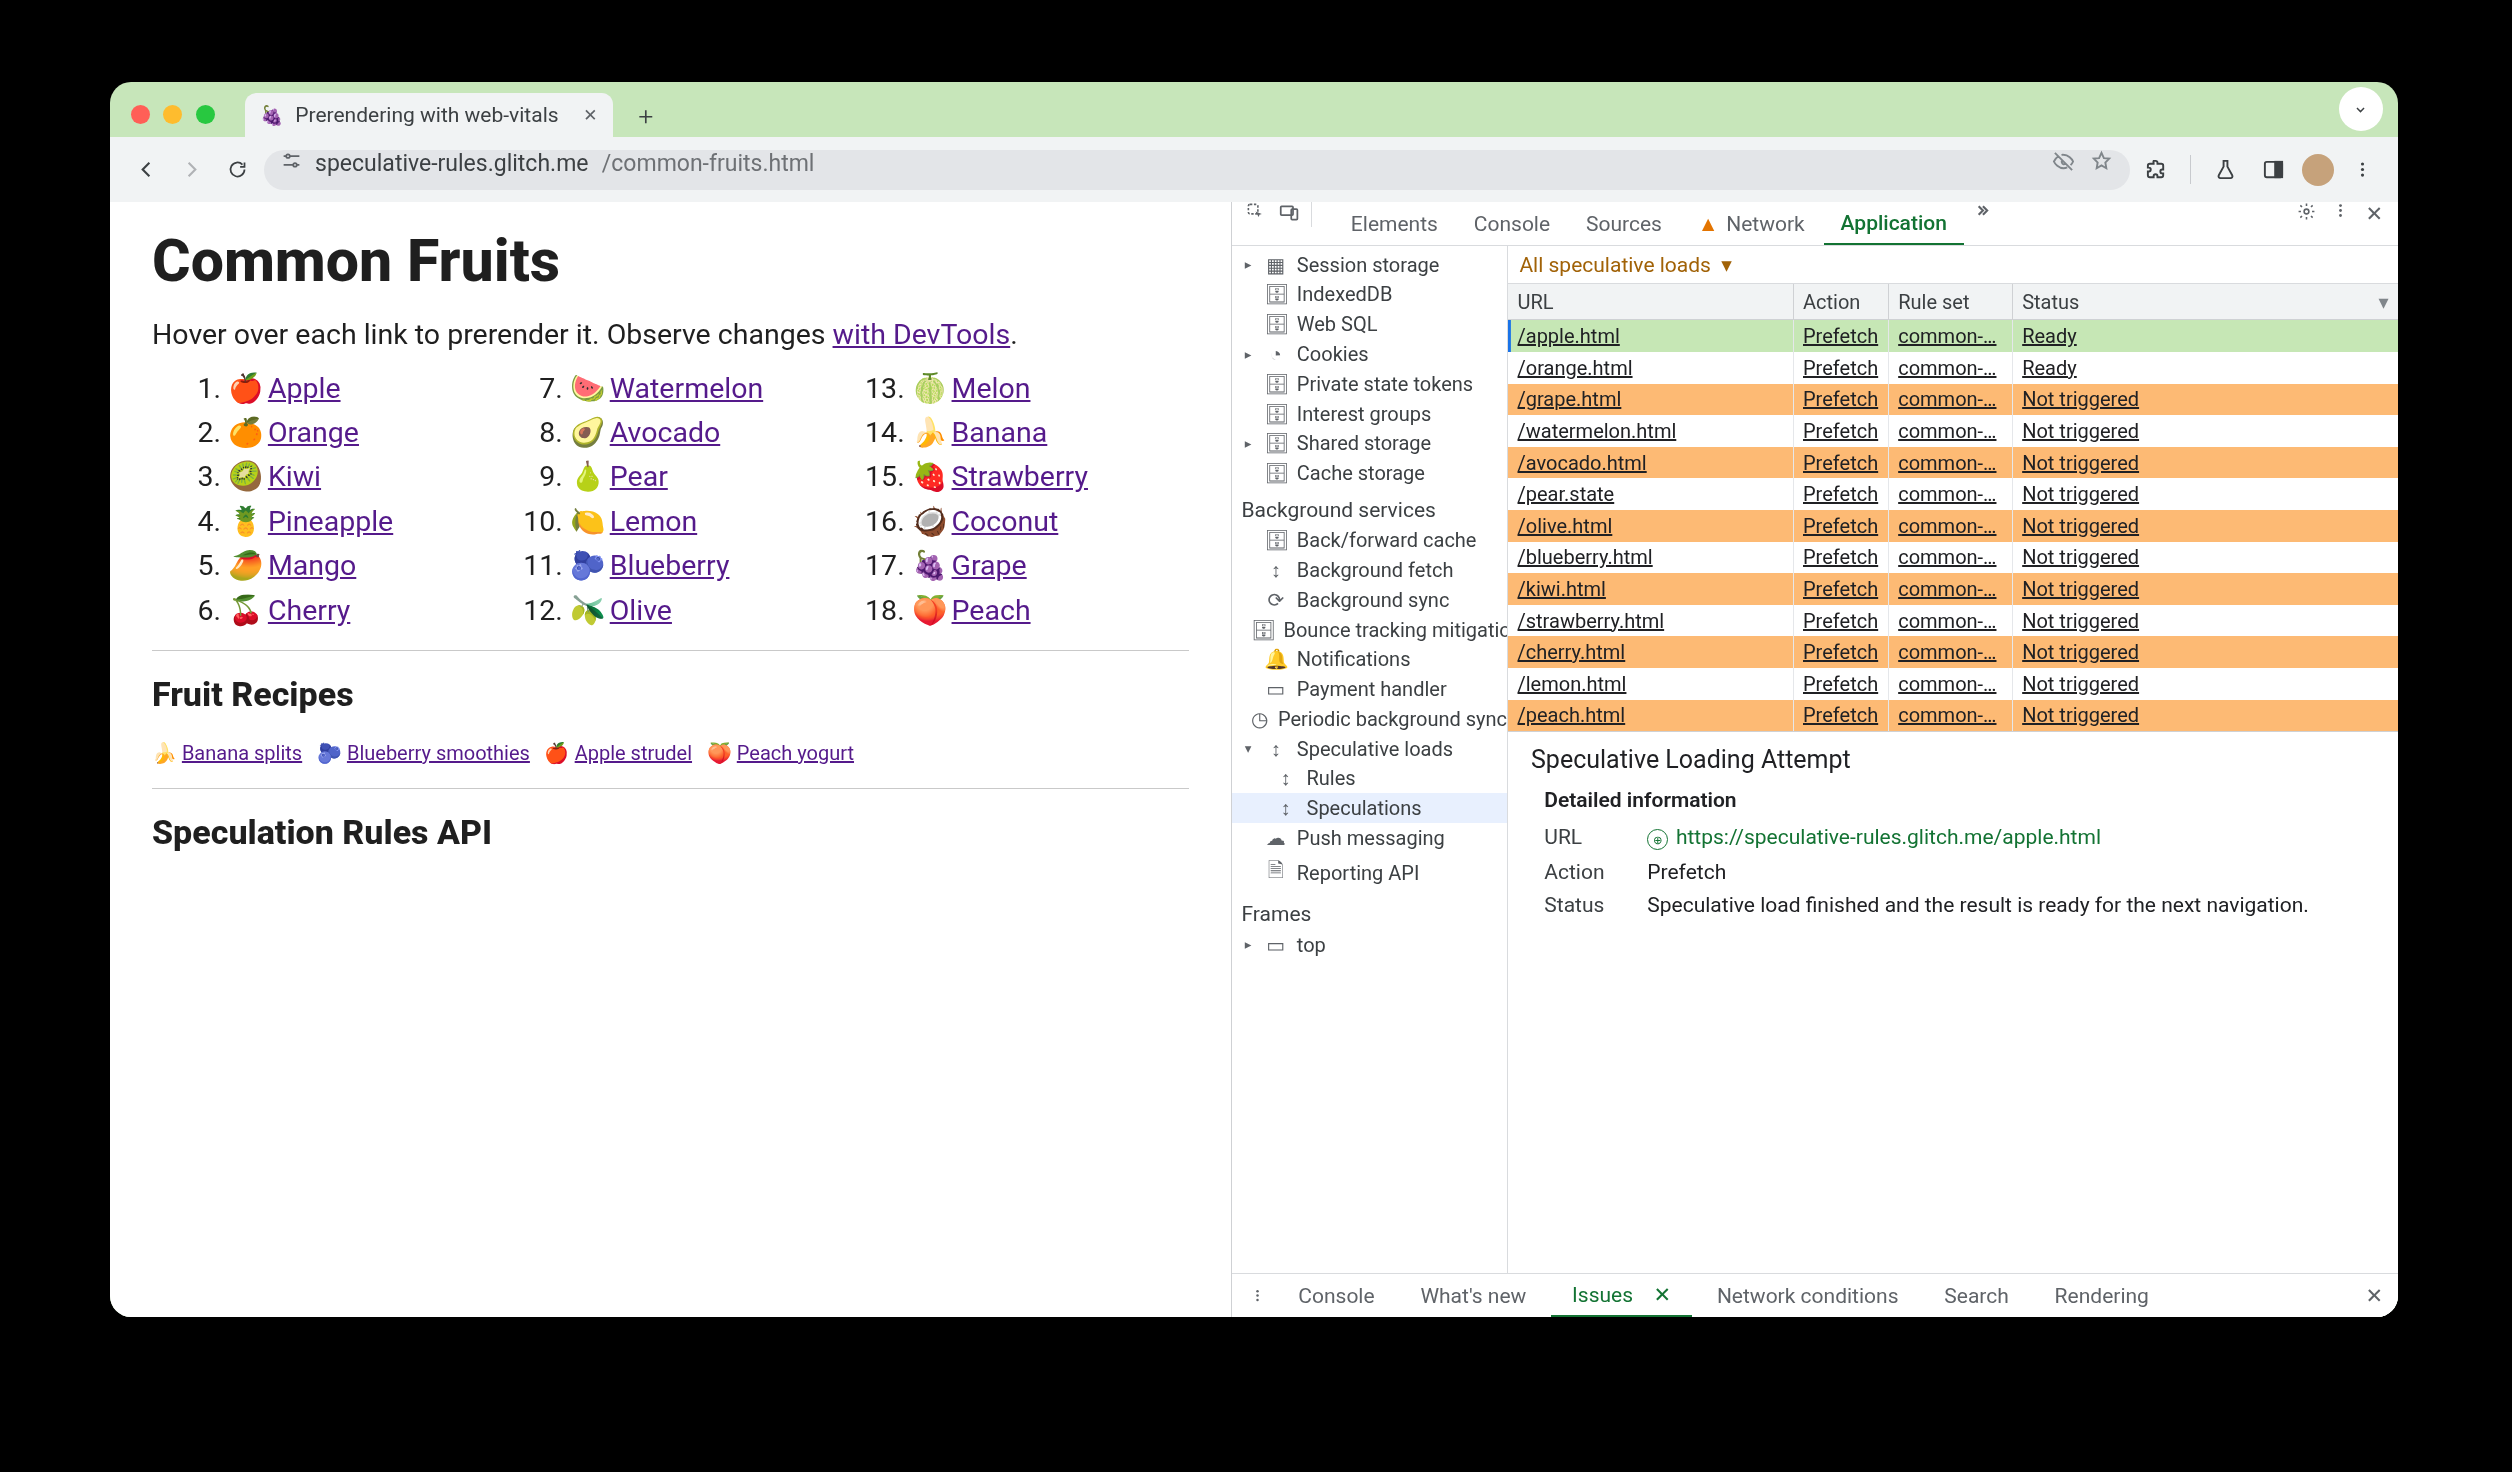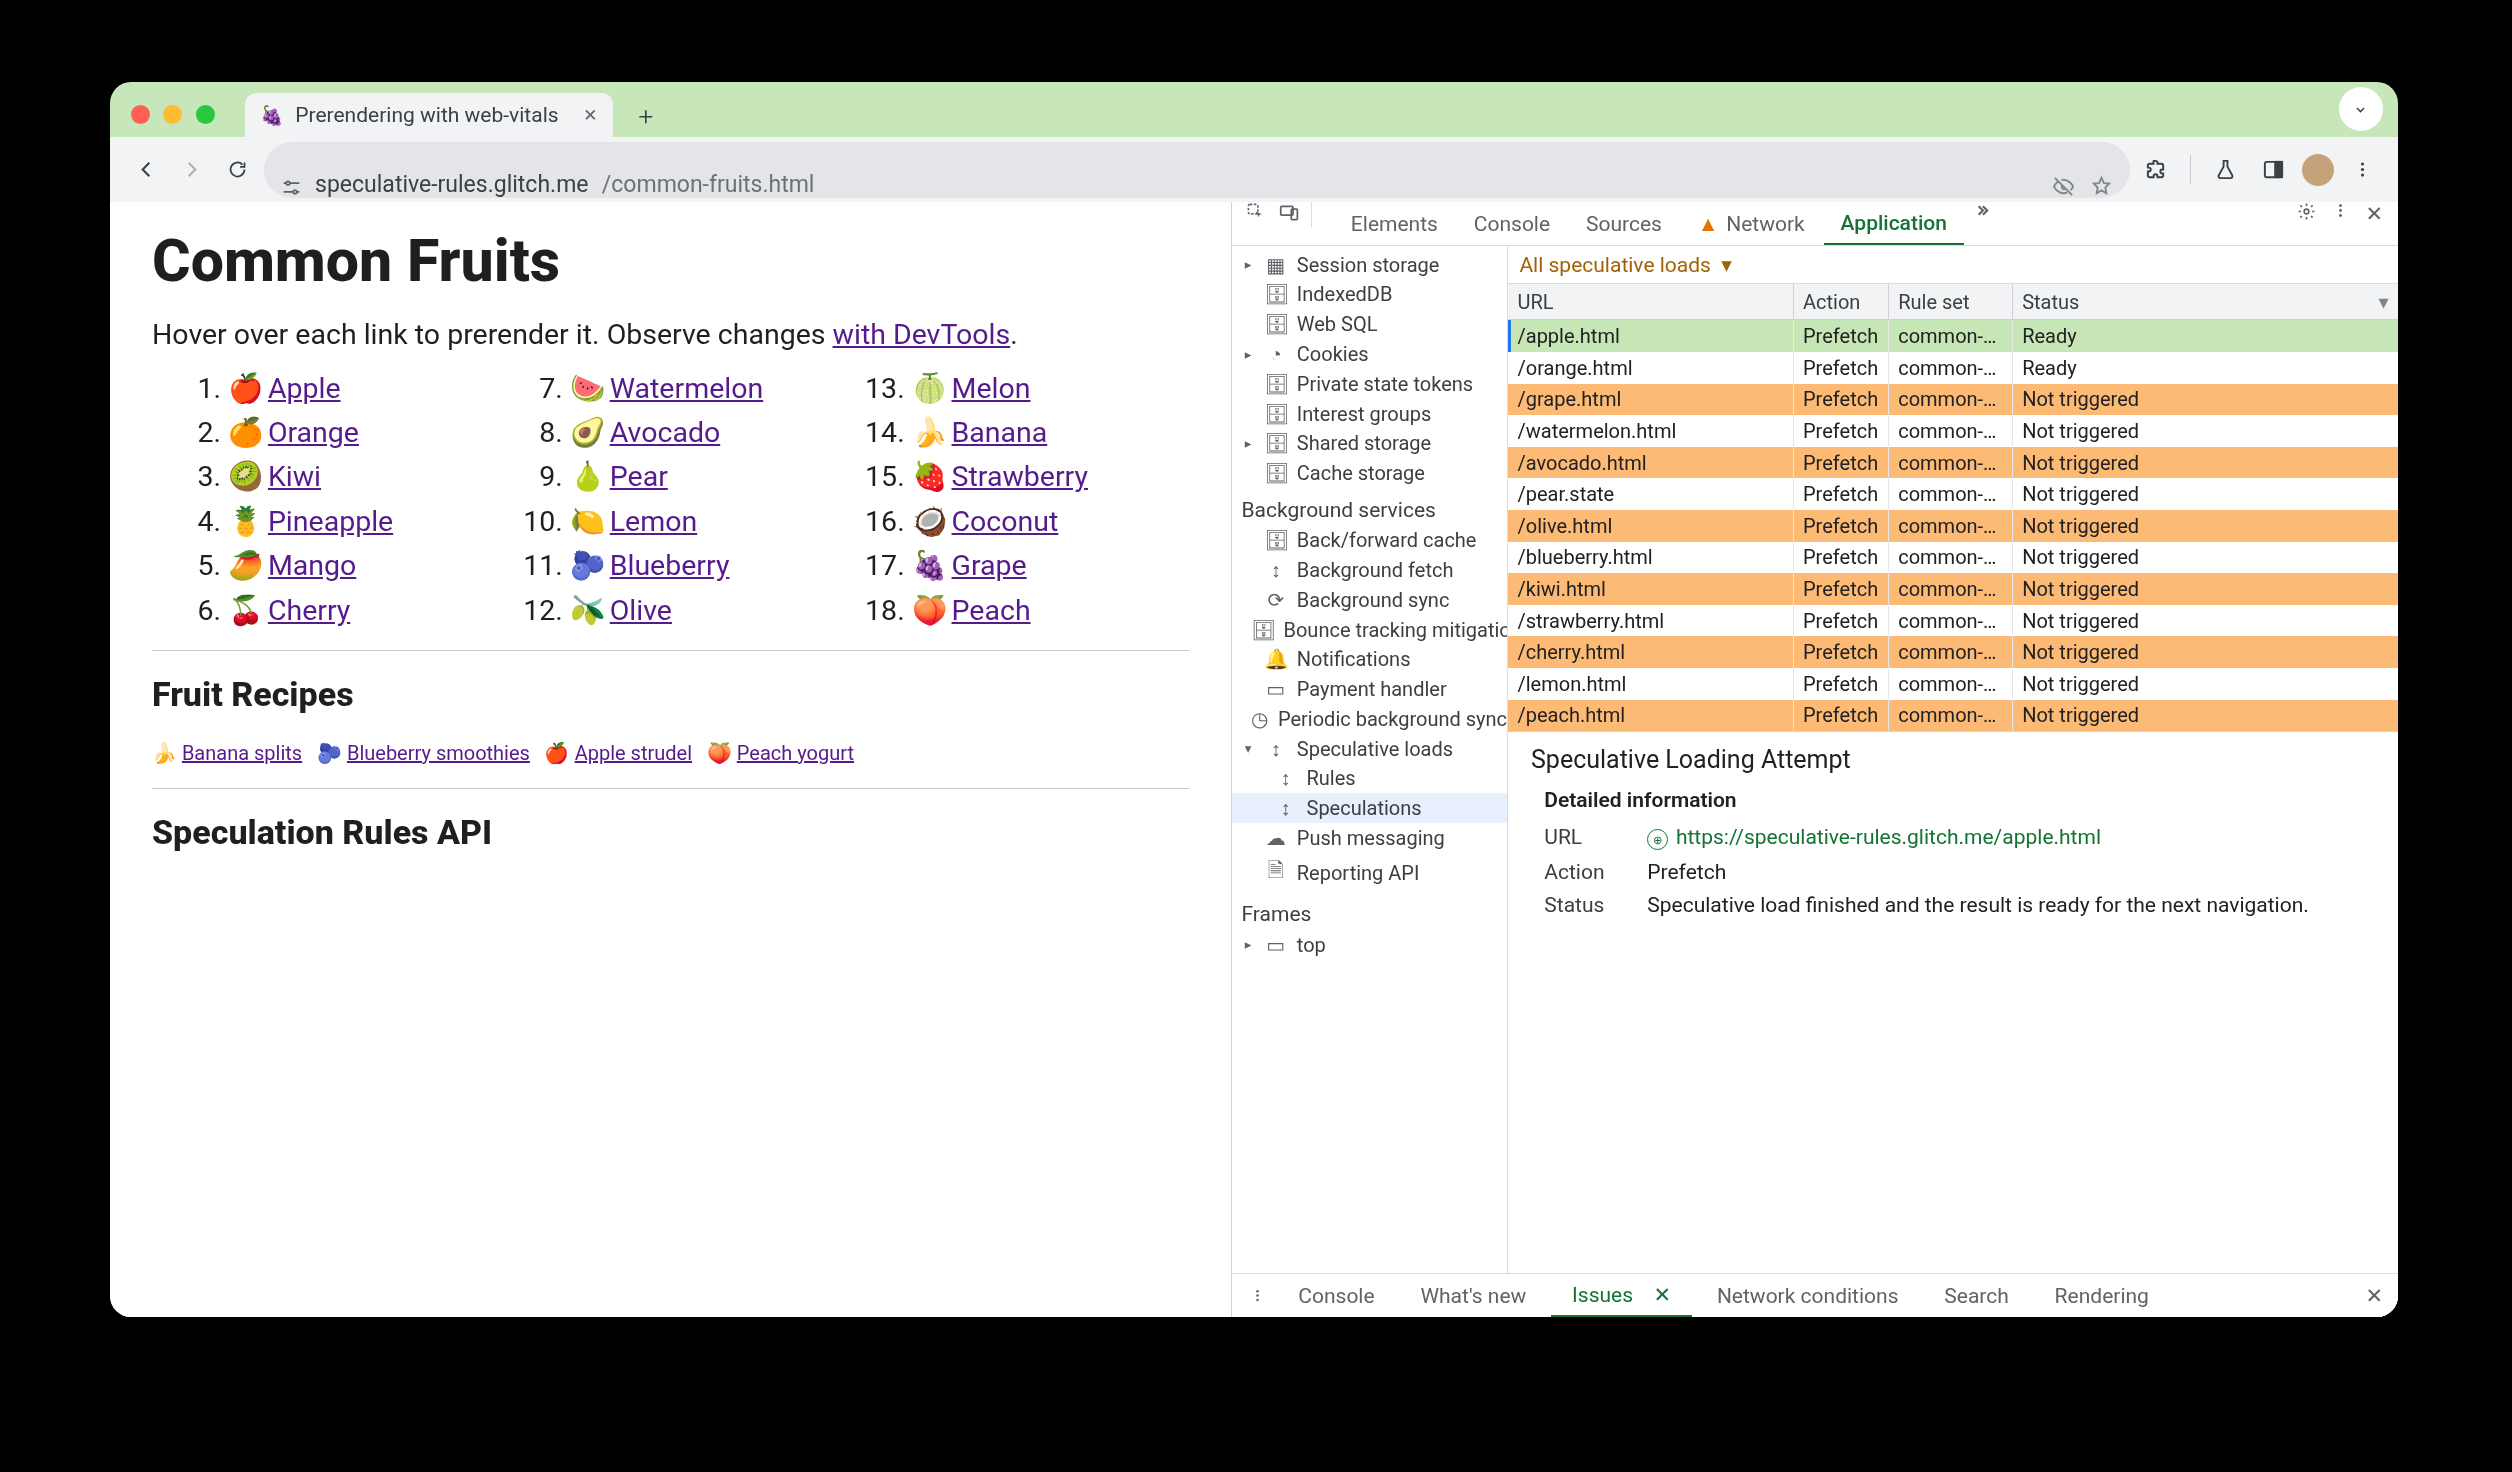--- a/index.html
+++ b/index.html
@@ -53,22 +53,22 @@
   .toolbar {
     background:#f1f3f4; height: 65px; display:flex; align-items:center; gap: 7.6px;
     padding: 0 17px;
   }
   .ticon {
     width:38px; height:38px; display:flex; align-items:center; justify-content:center;
     color:#3c4043; border-radius:50%;
   }
   .ticon.dim { color:#b0b2b5; }
   .omni {
-    flex: 1; background:#e3e5e8; border-radius: 32px; height: 56px;
-    display:flex; align-items:flex-end; padding: 0 17px; gap: 13.3px;
+    flex: 1; background:#e3e5e8; border-radius: 32px; height: 40px;
+    display:flex; align-items:flex-start; padding: 0 17px; gap: 13.3px;
     font-size: 23px; color:#3c4043;
   }
   .omni .site { font-weight: 400; }
   .omni .path { color:#6e7175; }
   .omni-right { margin-left:auto; display:flex; gap: 15px; align-items:center; color:#5f6368;}
   .tb-right { display:flex; gap: 9.5px; align-items:center; }
   .avatar { width: 32px; height:32px; border-radius:50%; background: #c6a27b; }
   .vdiv { width:1px; height: 28.5px; background:#c8cace; margin: 0 5.7px;}
   
   .content {
@@ -129,21 +129,21 @@
   }
   .tablewrap { flex:0 0 auto; }
   table.spec {
     width:100%; border-collapse: collapse; font-size: 20px;
   }
   table.spec th {
     text-align:left; font-weight: 400; color:#3c4043; background:#f1f3f4;
     padding: 5.7px 9.5px; border-bottom:1px solid #cfd1d4; border-right:1px solid #cfd1d4;
   }
   table.spec th:last-child { border-right:none; }
-  table.spec td { padding: 3.8px 9.5px; border-right:1px solid #e5e7ea; }
+  table.spec td { padding: 3.8px 9.5px; border-right:1px solid #e5e7ea;text-decoration:underline; }
   table.spec td:last-child { border-right:none; }
   table.spec tr.ev td { background:#fdba74; }
   table.spec tr.sel td { background:#c6e7b5; }
   table.spec tr.sel td:first-child { box-shadow: inset 2.9px 0 0 #1a73e8; }
   .col-url { width: 285px; }
   .col-act { width: 95px; }
   .col-rs  { width: 124px; }
   .detail {
     border-top:1px solid #cfd1d4; padding: 13.3px 23px; flex:1;
   }

